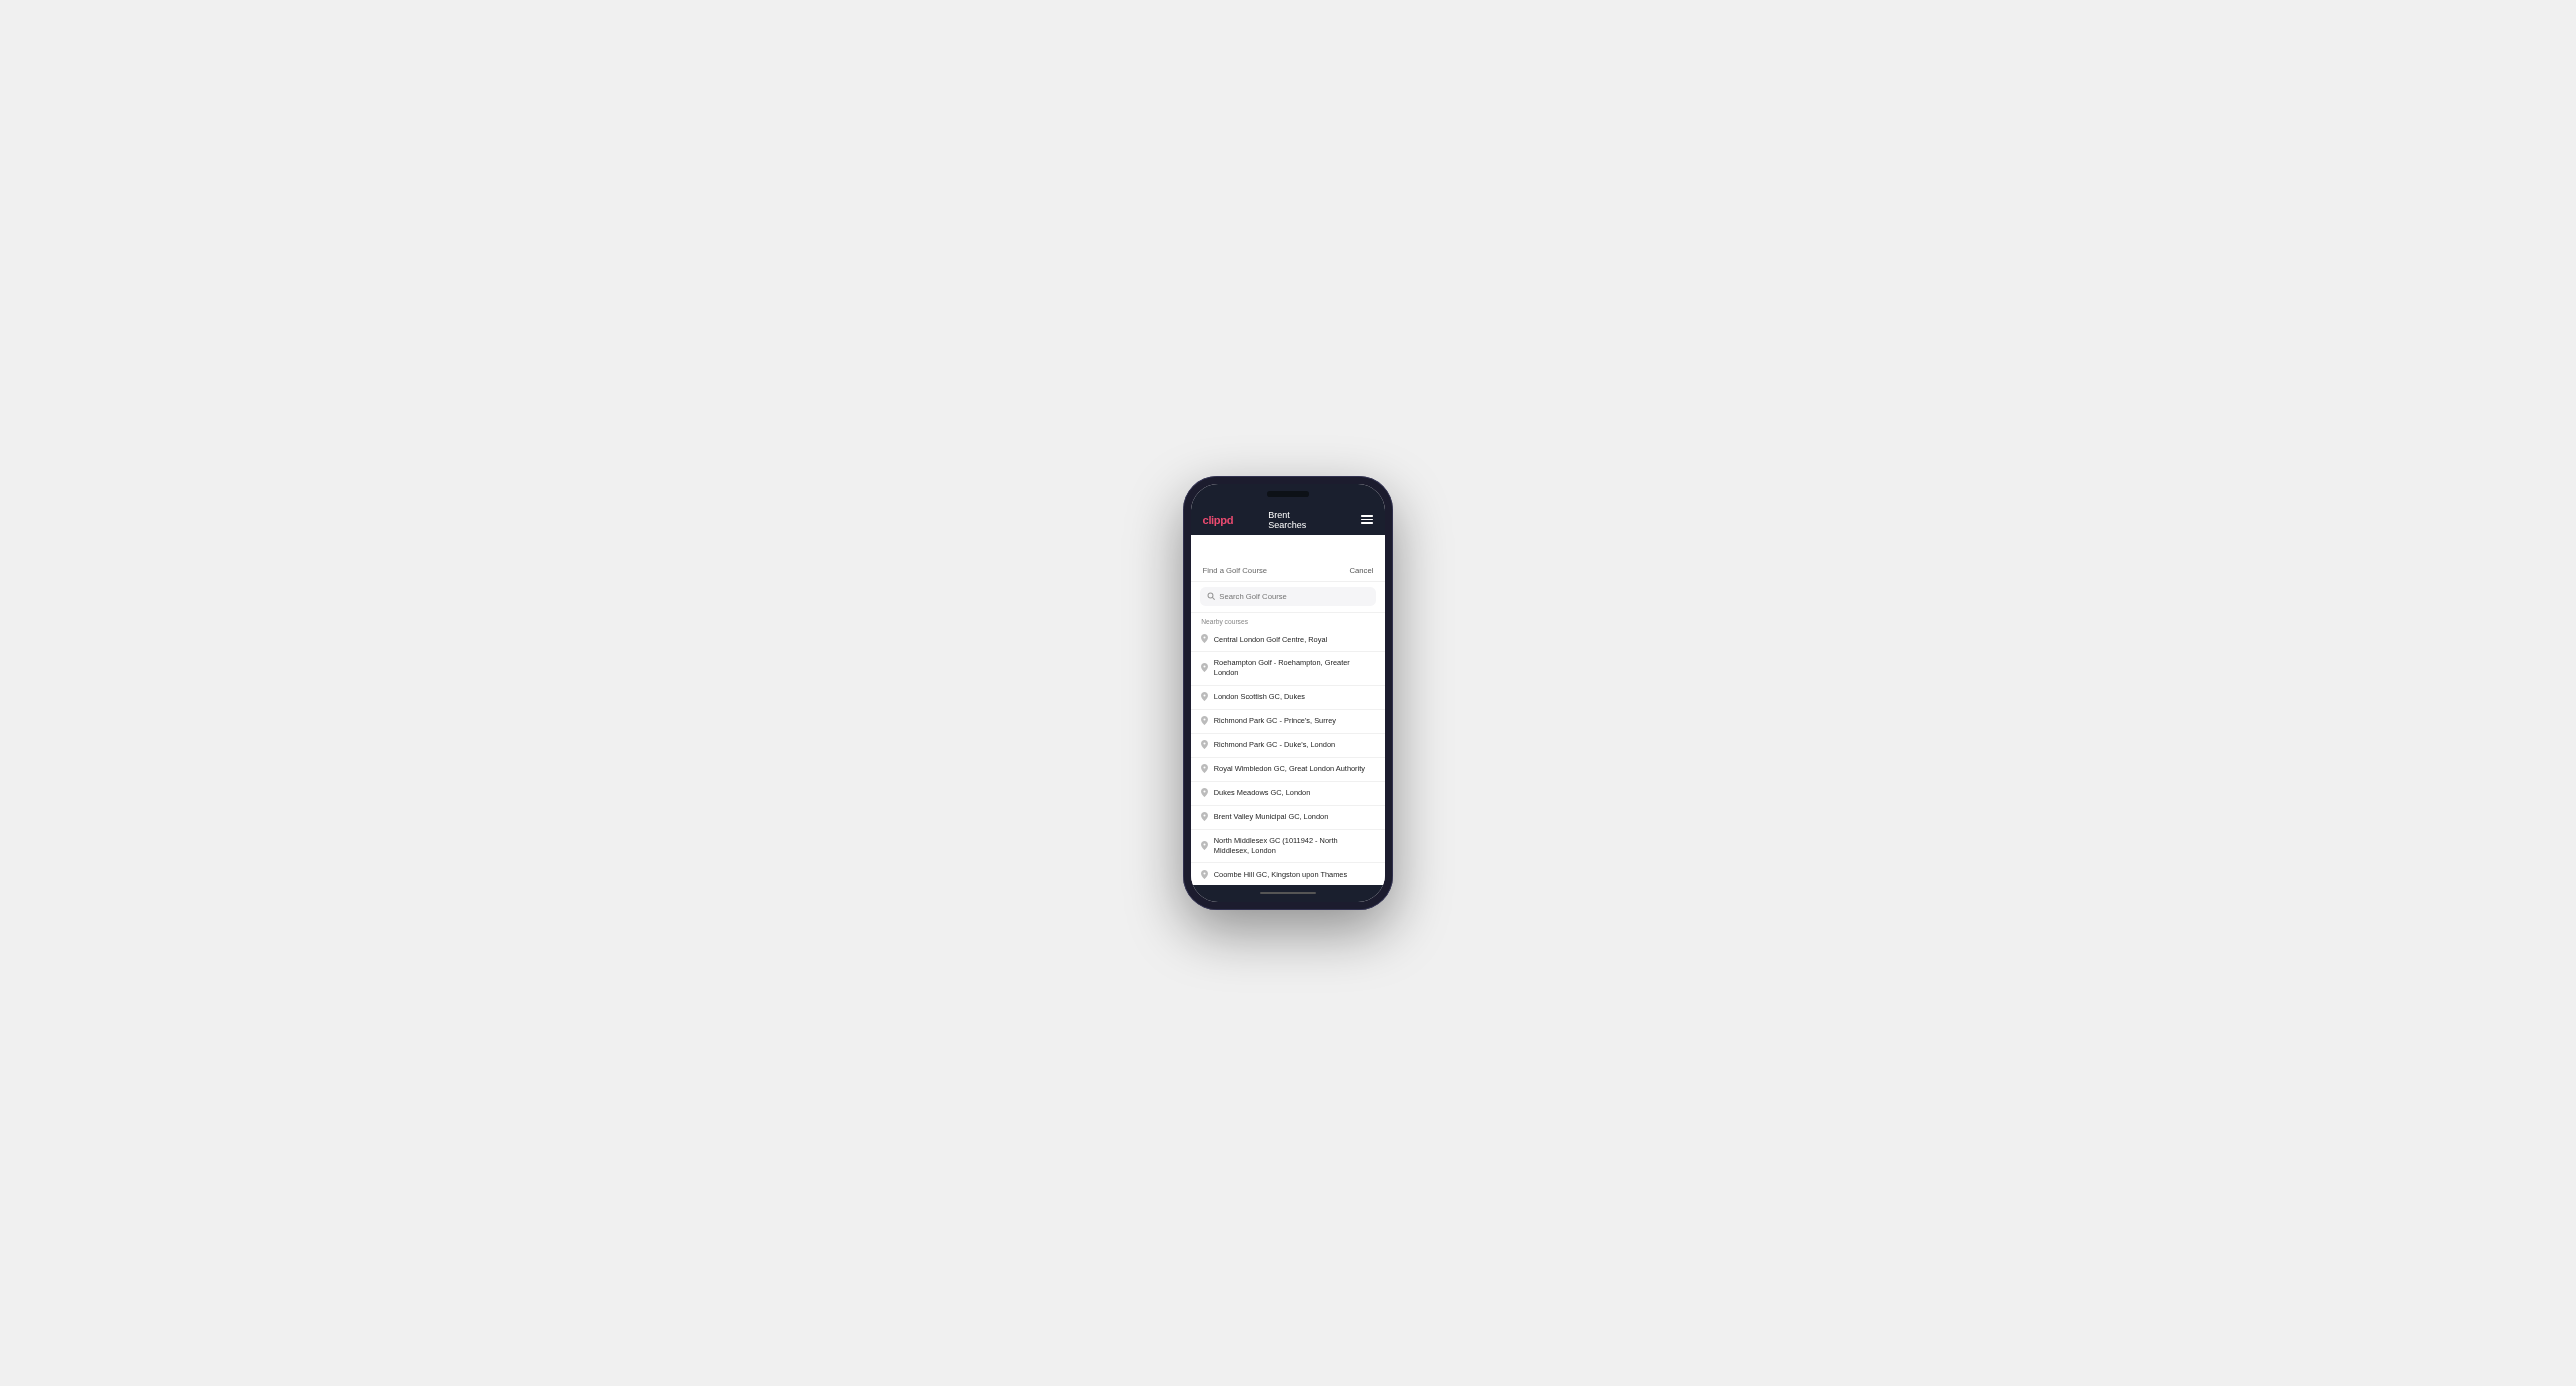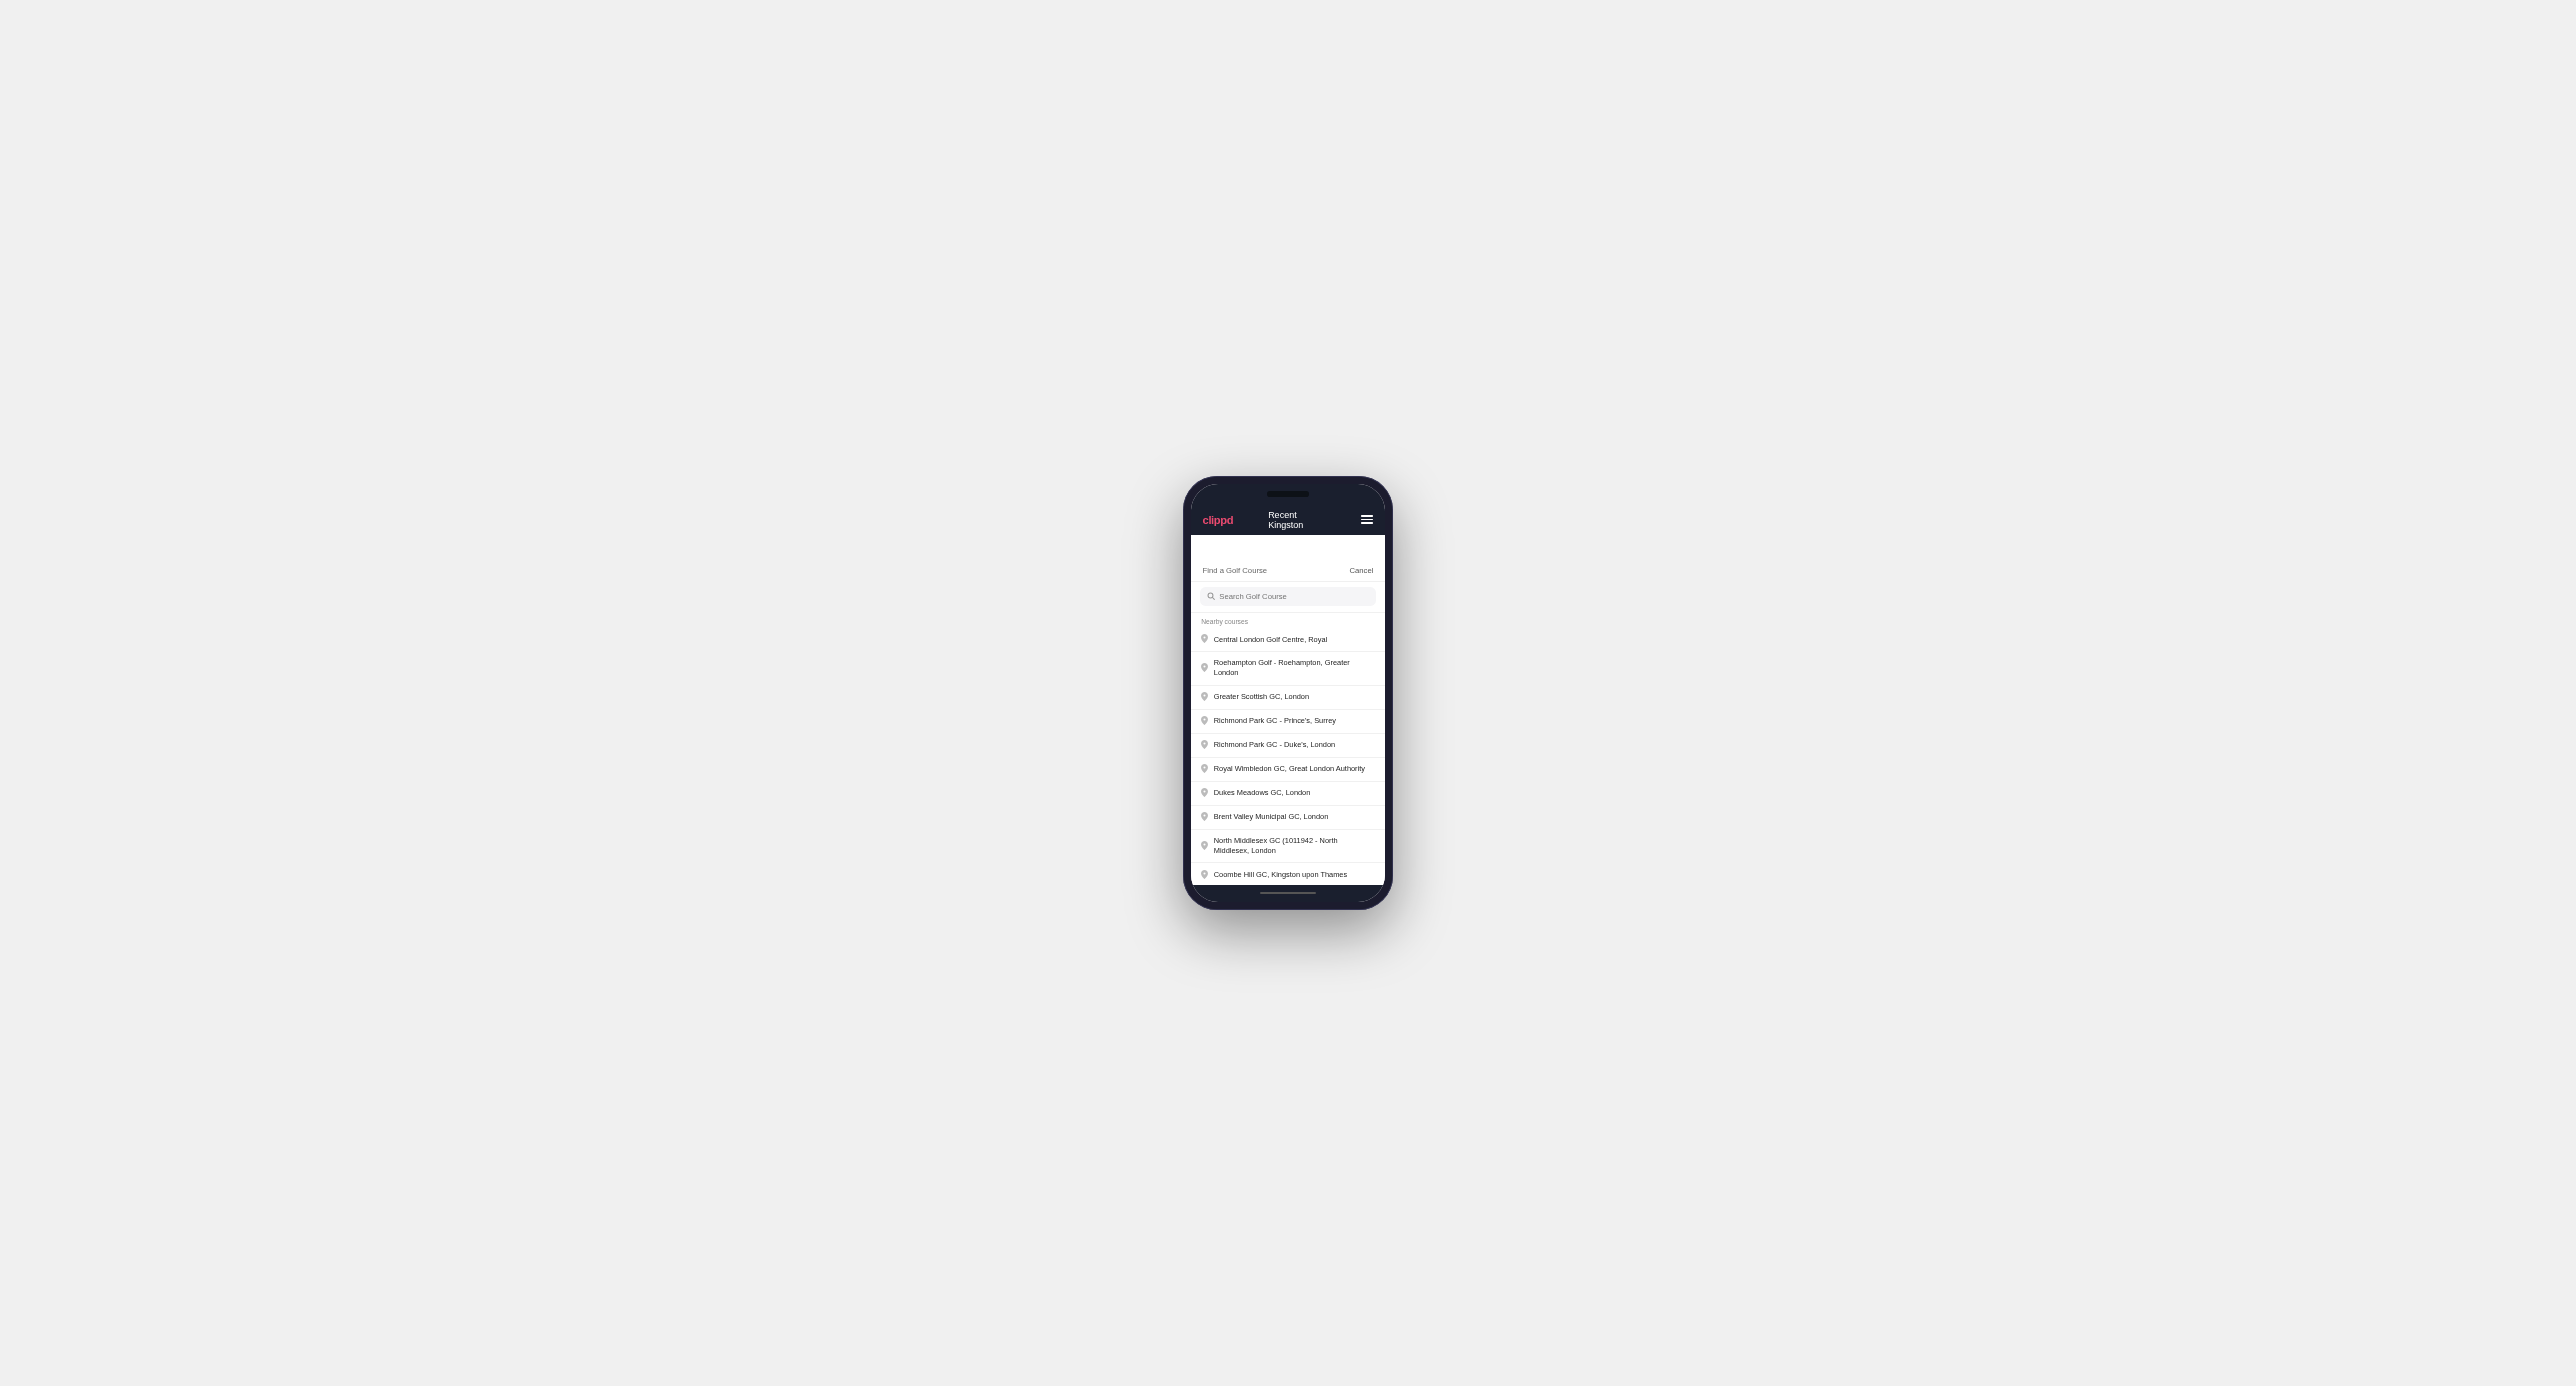--- a/index.html
+++ b/index.html
@@ -184,21 +184,21 @@
 
 <div class="phone-outer">
   <div class="phone-inner">
 
     <div class="phone-notch">
       <div class="notch-pill"></div>
     </div>
 
     <div class="nav-bar">
       <span class="app-logo">clippd</span>
-      <span class="nav-title">Recent Kingston</span>
+      <span class="nav-title">Brent Searches</span>
       <div class="hamburger-icon">
         <span></span>
         <span></span>
         <span></span>
       </div>
     </div>
 
     <div class="content">
 
       <div class="find-header">
@@ -231,21 +231,21 @@
           <div class="course-item">
             <span class="pin-icon"><svg width="7" height="9" viewBox="0 0 10 13" fill="none">
       <path d="M5 0C2.24 0 0 2.24 0 5c0 3.75 5 8 5 8s5-4.25 5-8c0-2.76-2.24-5-5-5zm0 6.5A1.5 1.5 0 1 1 5 3.5a1.5 1.5 0 0 1 0 3z" fill="#bbb"></path>
     </svg></span>
             <span class="course-name">Roehampton Golf - Roehampton, Greater London</span>
           </div>
           <div class="course-item">
             <span class="pin-icon"><svg width="7" height="9" viewBox="0 0 10 13" fill="none">
       <path d="M5 0C2.24 0 0 2.24 0 5c0 3.75 5 8 5 8s5-4.25 5-8c0-2.76-2.24-5-5-5zm0 6.5A1.5 1.5 0 1 1 5 3.5a1.5 1.5 0 0 1 0 3z" fill="#bbb"></path>
     </svg></span>
-            <span class="course-name">Greater Scottish GC, London</span>
+            <span class="course-name">London Scottish GC, Dukes</span>
           </div>
           <div class="course-item">
             <span class="pin-icon"><svg width="7" height="9" viewBox="0 0 10 13" fill="none">
       <path d="M5 0C2.24 0 0 2.24 0 5c0 3.75 5 8 5 8s5-4.25 5-8c0-2.76-2.24-5-5-5zm0 6.5A1.5 1.5 0 1 1 5 3.5a1.5 1.5 0 0 1 0 3z" fill="#bbb"></path>
     </svg></span>
             <span class="course-name">Richmond Park GC - Prince's, Surrey</span>
           </div>
           <div class="course-item">
             <span class="pin-icon"><svg width="7" height="9" viewBox="0 0 10 13" fill="none">
       <path d="M5 0C2.24 0 0 2.24 0 5c0 3.75 5 8 5 8s5-4.25 5-8c0-2.76-2.24-5-5-5zm0 6.5A1.5 1.5 0 1 1 5 3.5a1.5 1.5 0 0 1 0 3z" fill="#bbb"></path>

